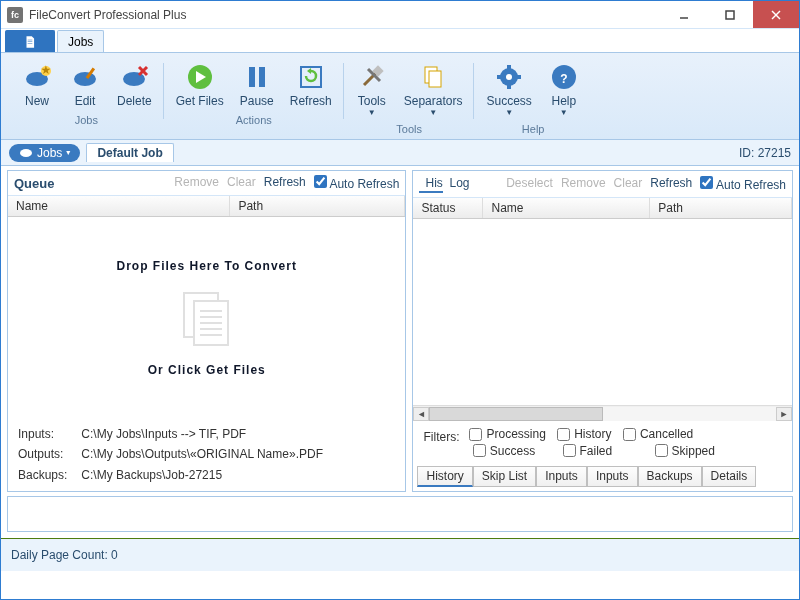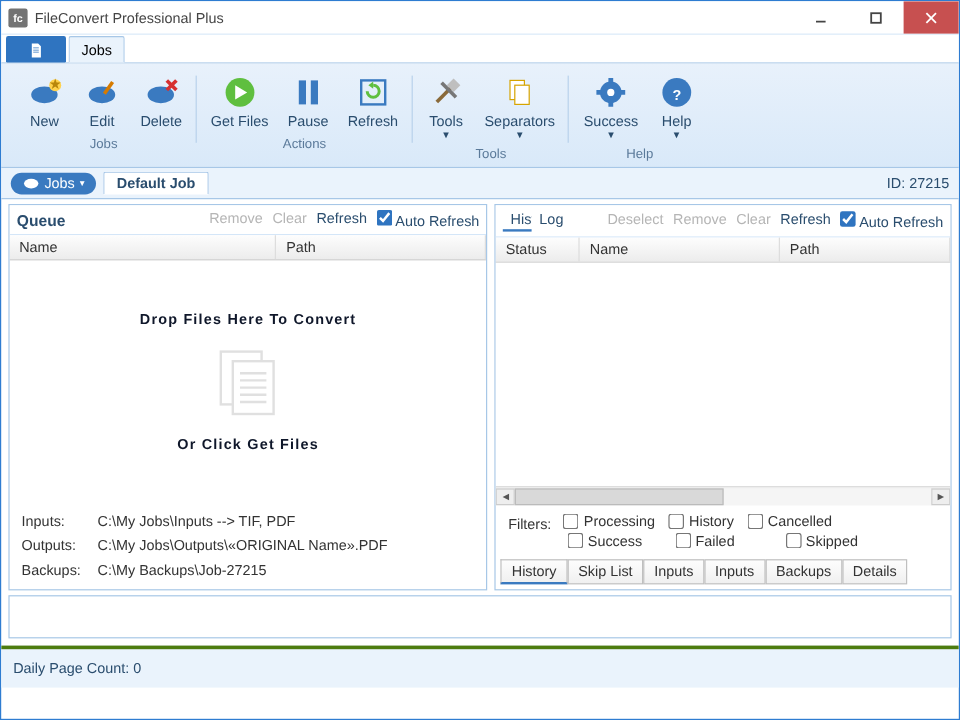--- a/index.html
+++ b/index.html
@@ -47,21 +47,21 @@
 .scrollbar-h { height: 16px; background: #f0f0f0; border-top: 1px solid #ddd; display: flex; align-items: center; }
 .sb-btn { width: 16px; height: 14px; background: #eee; border: 1px solid #ccc; display: flex; align-items: center; justify-content: center; font-size: 9px; color: #555;}
 .sb-track { flex: 1; height: 14px; background: #f5f5f5; position: relative; }
 .sb-thumb { position: absolute; left: 0; top: 0; bottom: 0; width: 50%; background: #d9d9d9; border: 1px solid #bbb; }
 .filters { padding: 6px 10px; color: #333; }
 .filters label { margin-right: 8px; display: inline-flex; align-items: center; gap: 4px; }
 .bottom-tabs { display: flex; padding: 0 4px 4px 4px; gap: 0; }
 .bottom-tab { padding: 2px 8px; border: 1px solid #bfbfbf; background: linear-gradient(#fdfdfd,#f0f0f0); color: #333; cursor: pointer; }
 .bottom-tab.active { border-bottom: 2px solid #3a7ac0; }
 .lowerbox { margin: 0 6px 6px 6px; height: 36px; border: 1px solid #a7c7e7; background: #fff; }
-.statusbar { height: 24px; background: #eaf3fc; border-top: 3px solid #4d7c0f; display: flex; align-items: center; padding: 16px 10px; color: #2a4d6e; }
+.statusbar { height: 24px; background: #eaf3fc; border-top: 1px solid #4d7c0f; display: flex; align-items: center; padding: 16px 10px; color: #2a4d6e; }
 input[type=checkbox] { accent-color: #2f74c0; width: 13px; height: 13px; }
 svg { display: block; }
 </style>
 </head>
 <body>
 
 <div class="titlebar">
   <div class="titlebar-icon">fc</div>
   <div class="titlebar-text">FileConvert Professional Plus</div>
   <div class="winbtns">

